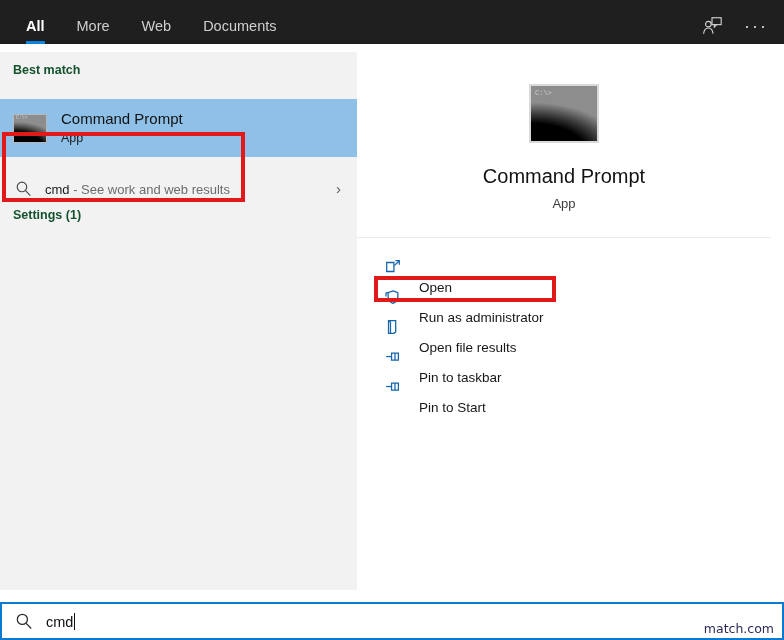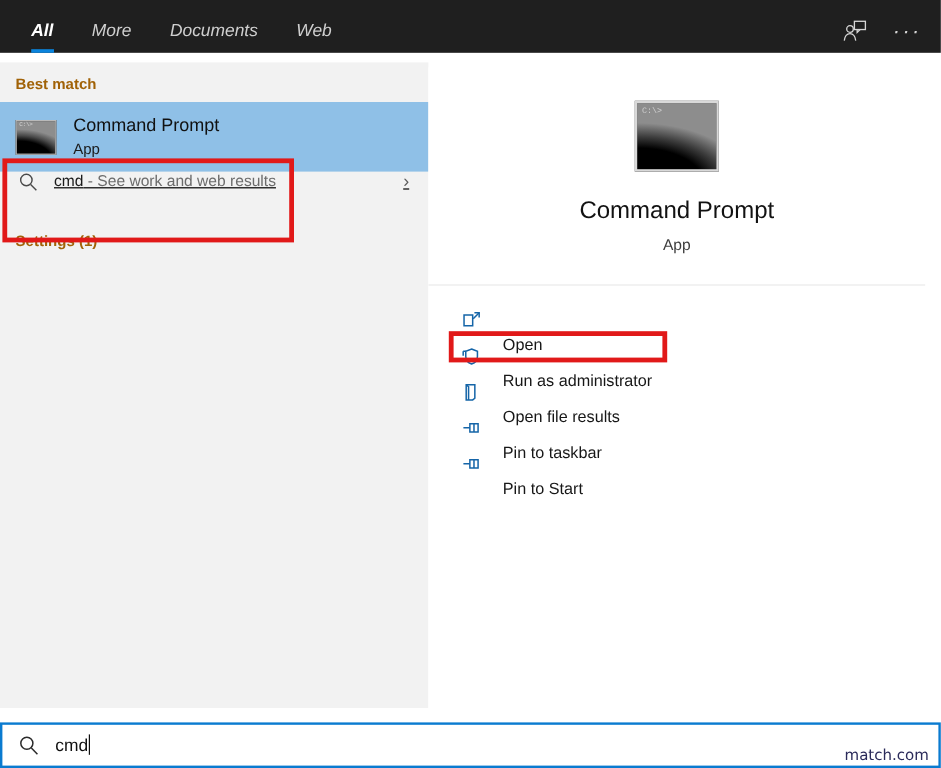--- a/index.html
+++ b/index.html
@@ -17,21 +17,20 @@
 
   
   .header {
     position: absolute;
     left: 0; top: 0;
     width: 784px;
     height: 44px;
     background: #1f1f1f;
     display: flex;
     align-items: flex-start;
-    font-style: italic;
   }
   .tabs {
     display: flex;
     align-items: center;
     height: 52px;
     padding-left: 10px;
   }
   .tab {
     position: relative;
     height: 52px;
@@ -90,22 +89,22 @@
   .left-panel {
     position: absolute;
     left: 0; top: 52px;
     width: 357px;
     height: 550px;
     background: #f2f2f2;
   }
   .section-label {
     font-size: 12.5px;
     font-weight: bold;
-    color: #a16207;
-    padding: 11px 0 8px 13px;
+    color: #14532d;
+    padding: 11px 0 22px 13px;
   }
   .best-match-row {
     position: relative;
     height: 58px;
     background: #8fc0e7;
     display: flex;
     align-items: center;
     padding-left: 13px;
     cursor: default;
   }
@@ -153,24 +152,23 @@
     width: 243px;
     height: 70px;
     border: 4px solid #e11919;
     box-sizing: border-box;
     pointer-events: none;
     z-index: 6;
   }
   .web-row {
     height: 40px;
     display: flex;
-    align-items: flex-start;
+    align-items: flex-end;
     padding: 0 10px 0 13px;
     cursor: default;
-    text-decoration: underline;
   }
   .web-row .magnifier {
     flex: 0 0 auto;
     width: 20px;
     display: flex;
     align-items: center;
     justify-content: center;
   }
   .web-row .web-text {
     margin-left: 12px;
@@ -331,24 +329,24 @@
 <div class="header">
   <div class="tabs">
     <div class="tab active">
       <span>All</span>
       <span class="tab-underline"></span>
     </div>
     <div class="tab">
       <span>More</span>
     </div>
     <div class="tab">
+      <span>Web</span>
+    </div>
+    <div class="tab">
       <span>Documents</span>
-    </div>
-    <div class="tab">
-      <span>Web</span>
     </div>
   </div>
 
   <div class="header-right">
     <div class="hdr-icon-btn">
       <svg width="22" height="22" viewBox="0 0 24 24">
         <rect x="12" y="3" width="10" height="7.5" fill="none" stroke="#d6d6d6" stroke-width="1.2"></rect>
         <path d="M14.5 10.5 L14.5 13.2 L17.2 10.5" fill="none" stroke="#d6d6d6" stroke-width="1.2"></path>
         <circle cx="8" cy="10" r="3" fill="none" stroke="#d6d6d6" stroke-width="1.2"></circle>
         <path d="M2.8 20.5 C3.4 15.8 6 14.2 8 14.2 C10 14.2 12.6 15.8 13.2 20.5" fill="none" stroke="#d6d6d6" stroke-width="1.2"></path>

